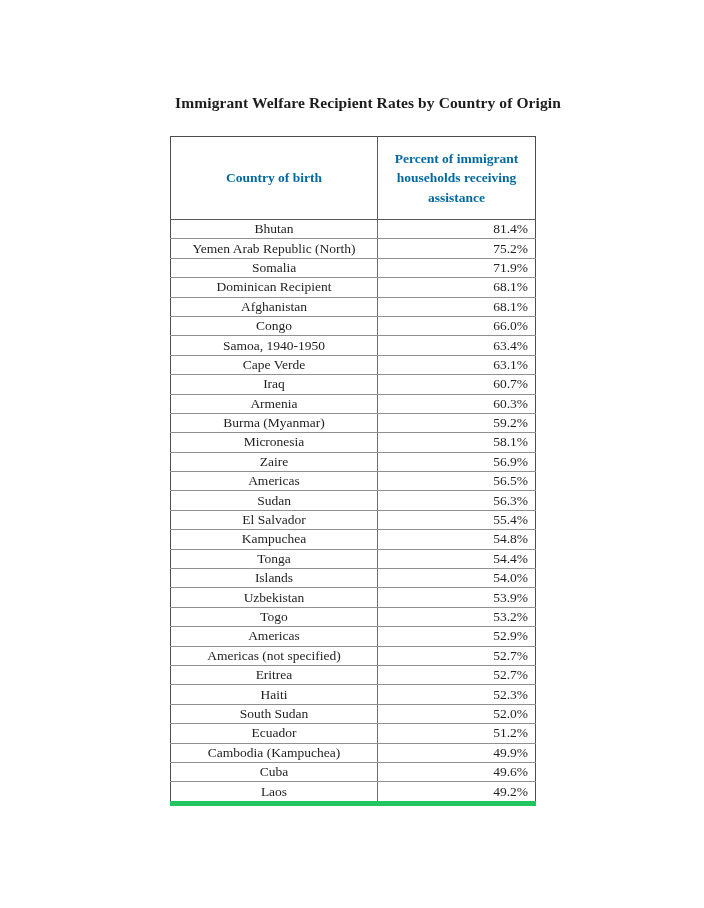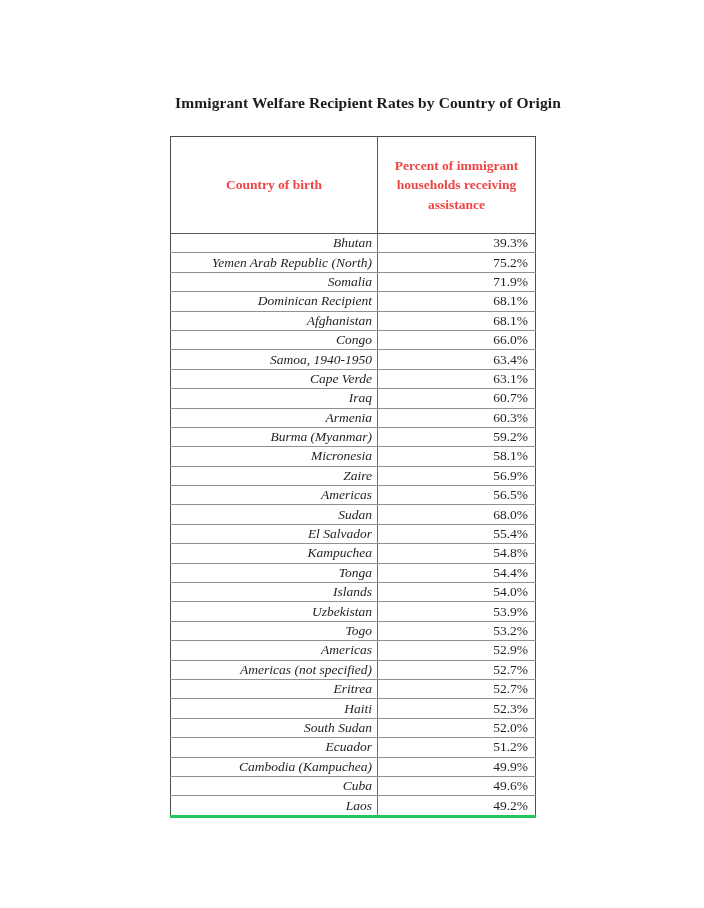--- a/index.html
+++ b/index.html
@@ -40,46 +40,45 @@
   }
   table.data-table col.col-country { width: 207px; }
   table.data-table col.col-percent { width: 158px; }
   table.data-table th {
     border: 1px solid #5a5a5a;
     font-weight: bold;
     text-align: center;
     vertical-align: middle;
     height: 58px;
     line-height: 1.42;
-    padding: 19px 4px;
-    color: #ef4444;
+    padding: 12px 4px;
+    color: #0369a1;
   }
   table.data-table td {
     border: 1px solid #919191;
     height: 18.4px;
     padding: 0 5px;
     vertical-align: middle;
     white-space: nowrap;
     overflow: hidden;
     color: #1f1f1f;
   }
   table.data-table td.cell-country {
-    text-align: right;
+    text-align: center;
     border-right: 1px solid #6e6e6e;
-    font-style: italic;
   }
   table.data-table td.cell-percent {
     text-align: right;
     padding-right: 7px;
   }
   
   table.data-table tr > *:first-child { border-left: 1px solid #4d4d4d; }
   table.data-table tr > *:last-child  { border-right: 1px solid #4d4d4d; }
   table.data-table thead tr > *       { border-top: 1px solid #4d4d4d; }
-  table.data-table tbody tr:last-child > * { border-bottom: 3px solid #22c55e; }
+  table.data-table tbody tr:last-child > * { border-bottom: 5px solid #22c55e; }
 </style>
 </head>
 <body>
 
 <div class="page">
 
   <h1 class="doc-title">Immigrant Welfare Recipient Rates by Country of Origin</h1>
 
   <table class="data-table">
     <colgroup>
@@ -88,21 +87,21 @@
     </colgroup>
     <thead>
       <tr>
         <th>Country of birth</th>
         <th>Percent of immigrant households receiving assistance</th>
       </tr>
     </thead>
     <tbody>
     <tr>
       <td class="cell-country">Bhutan</td>
-      <td class="cell-percent">39.3%</td>
+      <td class="cell-percent">81.4%</td>
     </tr>
 
     <tr>
       <td class="cell-country">Yemen Arab Republic (North)</td>
       <td class="cell-percent">75.2%</td>
     </tr>
 
     <tr>
       <td class="cell-country">Somalia</td>
       <td class="cell-percent">71.9%</td>
@@ -160,21 +159,21 @@
       <td class="cell-percent">56.9%</td>
     </tr>
 
     <tr>
       <td class="cell-country">Americas</td>
       <td class="cell-percent">56.5%</td>
     </tr>
 
     <tr>
       <td class="cell-country">Sudan</td>
-      <td class="cell-percent">68.0%</td>
+      <td class="cell-percent">56.3%</td>
     </tr>
 
     <tr>
       <td class="cell-country">El Salvador</td>
       <td class="cell-percent">55.4%</td>
     </tr>
 
     <tr>
       <td class="cell-country">Kampuchea</td>
       <td class="cell-percent">54.8%</td>

